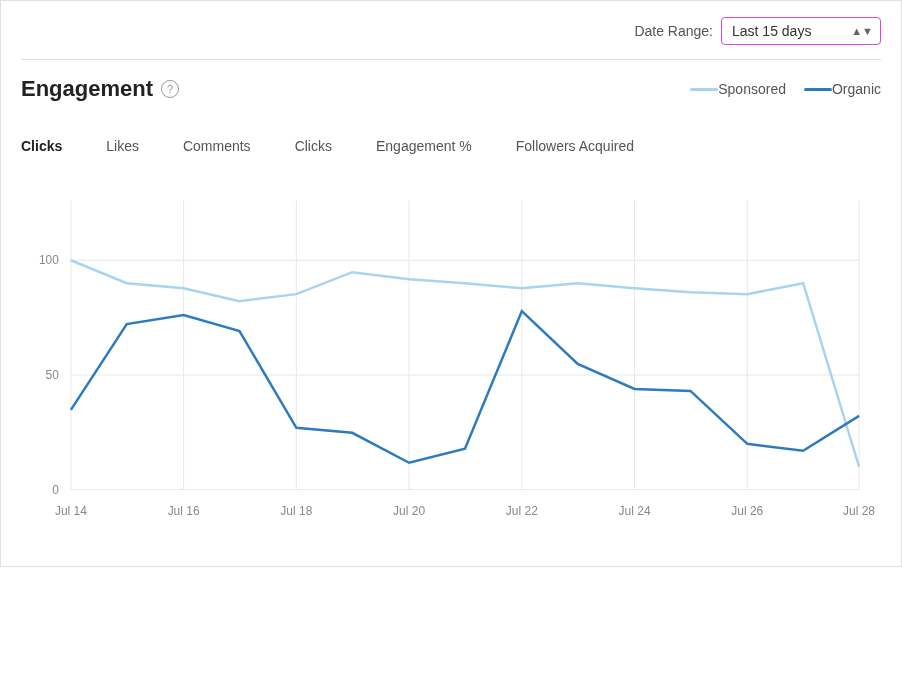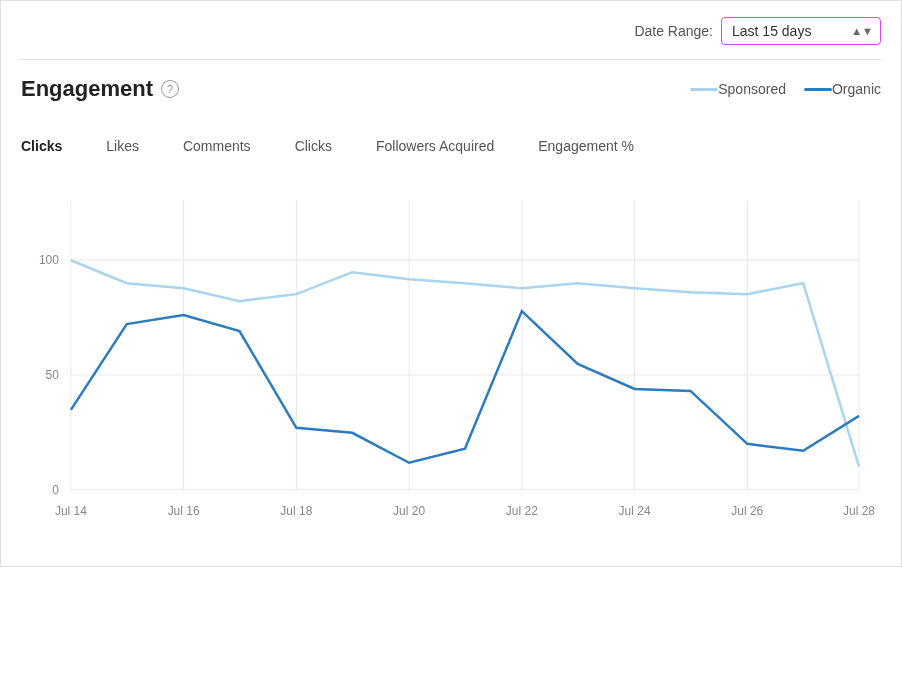--- a/index.html
+++ b/index.html
@@ -179,22 +179,22 @@
         <span>Organic</span>
       </div>
     </div>
   </div>
 
   <div class="tabs">
     <button class="tab active">Clicks</button>
     <button class="tab">Likes</button>
     <button class="tab">Comments</button>
     <button class="tab">Clicks</button>
+    <button class="tab">Engagement %</button>
     <button class="tab">Followers Acquired</button>
-    <button class="tab">Engagement %</button>
   </div>
 
   <div class="chart-area">
     <svg class="chart" viewBox="0 0 862 360" xmlns="http://www.w3.org/2000/svg">
 
       <line class="grid-line" x1="50" y1="80" x2="840" y2="80"></line>
       <line class="grid-line" x1="50" y1="195" x2="840" y2="195"></line>
       <line class="grid-line" x1="50" y1="310" x2="840" y2="310"></line>
 
       <line class="grid-line" x1="50" y1="20" x2="50" y2="310"></line>

